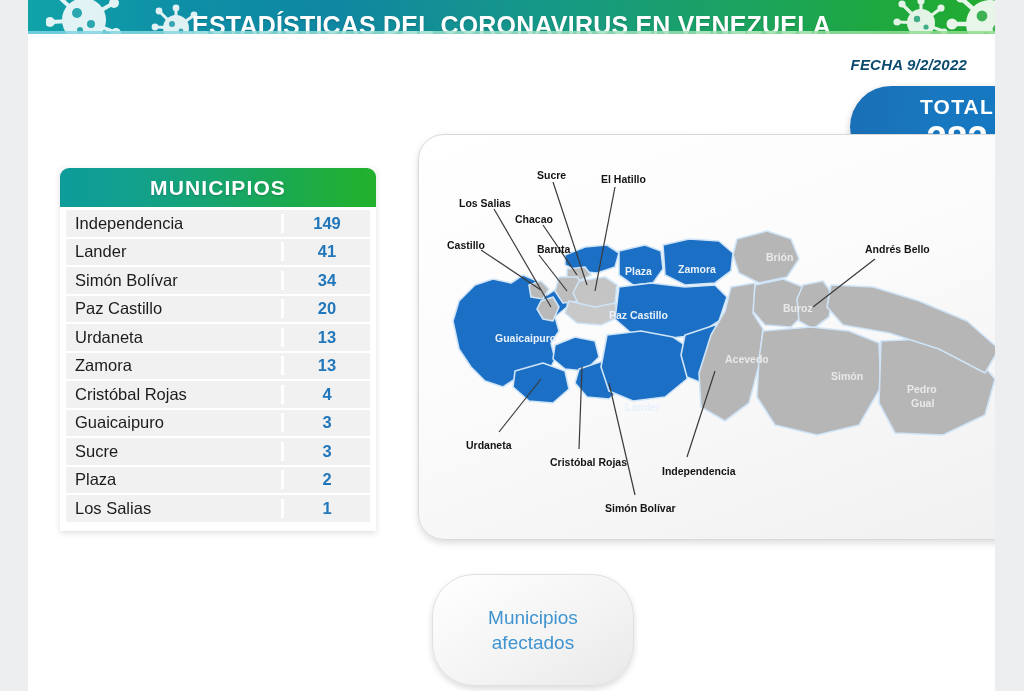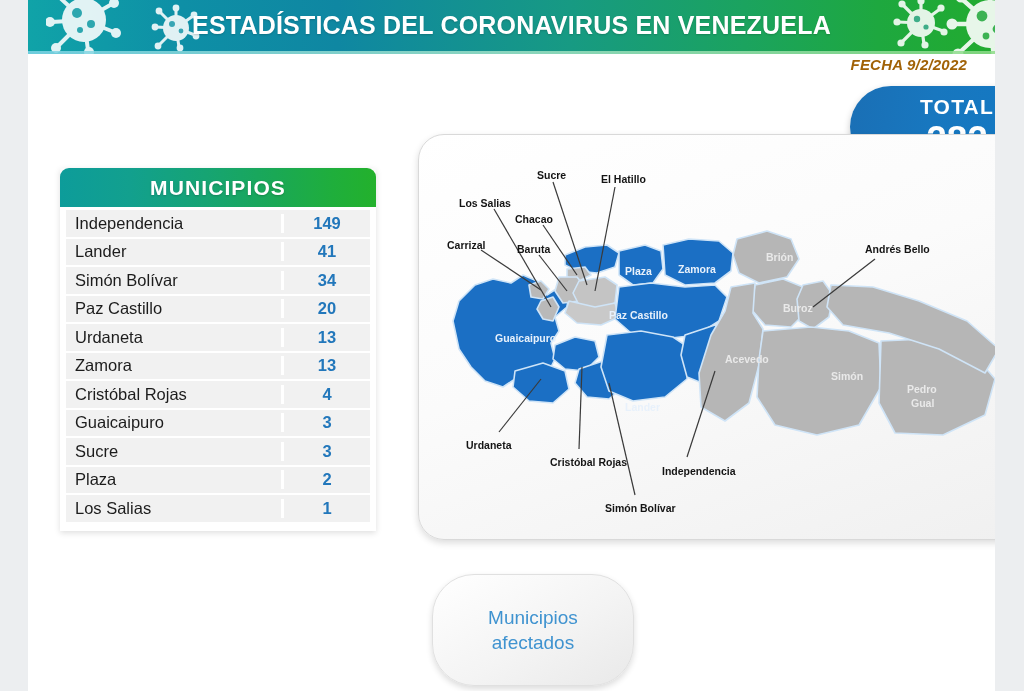--- a/index.html
+++ b/index.html
@@ -9,21 +9,21 @@
     font-family:"Liberation Sans", sans-serif;
     position:relative;
   }
   .page{
     position:absolute;left:28px;top:0;width:967px;height:691px;
     background:#ffffff;overflow:hidden;
   }
 
   
   .banner{
-    position:absolute;left:0;top:0;width:967px;height:54px;
+    position:absolute;left:0;top:0;width:967px;height:34px;
     background:linear-gradient(90deg,#10a3a8 0%,#0e8fa6 16%,#0f87a2 32%,#179a83 56%,#1ba35f 74%,#1ea83f 88%,#22ab2f 100%);
     overflow:hidden;
   }
   .banner-title{
     position:absolute;left:0;top:0;width:967px;height:50px;
     display:flex;align-items:center;justify-content:center;
     color:#ffffff;font-weight:bold;font-size:25px;letter-spacing:.2px;
     text-shadow:0 1px 2px rgba(0,0,0,.18);
     z-index:3;white-space:nowrap;
   }
@@ -36,21 +36,21 @@
 
   
   .subtitle{
     position:absolute;left:140px;top:52px;width:680px;
     text-align:center;color:#1d6fb8;font-weight:bold;
     font-size:27px;line-height:34px;
     text-shadow:0 1px 1px rgba(255,255,255,.9);
   }
   .fecha{
     position:absolute;right:28px;top:56px;
-    color:#a16207;font-weight:bold;font-style:italic;font-size:15px;
+    color:#0c4a6e;font-weight:bold;font-style:italic;font-size:15px;
     letter-spacing:.2px;
   }
 
   
   .total-badge{
     position:absolute;left:822px;top:86px;width:200px;height:82px;
     background:linear-gradient(100deg,#1a6fb5 0%,#1877bf 40%,#1279c4 100%);
     border-radius:44px 0 0 44px;
     box-shadow:0 3px 7px rgba(0,0,0,.22);
     color:#fff;text-align:center;
@@ -339,23 +339,23 @@
         <line x1="196" y1="52" x2="176" y2="156"></line>
         <line x1="456" y1="124" x2="394" y2="172"></line>
         <line x1="80" y1="297" x2="122" y2="244"></line>
         <line x1="160" y1="314" x2="163" y2="232"></line>
         <line x1="216" y1="360" x2="190" y2="248"></line>
         <line x1="268" y1="322" x2="296" y2="236"></line>
       </g>
     </svg>
 
     <div id="map-callouts">
-        <div class="mlabel" style="left: 28px; top: 104px;">Carrizal</div>
+        <div class="mlabel" style="left: 28px; top: 104px;">Castillo</div>
         <div class="mlabel" style="left: 40px; top: 62px;">Los Salias</div>
-        <div class="mlabel" style="left: 98px; top: 108px;">Baruta</div>
+        <div class="mlabel" style="left: 98px; top: 108px; padding-left: 20px;">Baruta</div>
         <div class="mlabel" style="left: 96px; top: 78px;">Chacao</div>
         <div class="mlabel" style="left: 118px; top: 34px;">Sucre</div>
         <div class="mlabel" style="left: 182px; top: 38px;">El Hatillo</div>
         <div class="mlabel" style="left: 446px; top: 108px;">Andrés Bello</div>
         <div class="mlabel" style="left: 47px; top: 304px;">Urdaneta</div>
         <div class="mlabel" style="left: 131px; top: 321px;">Cristóbal Rojas</div>
         <div class="mlabel" style="left: 186px; top: 367px;">Simón Bolívar</div>
         <div class="mlabel" style="left: 243px; top: 330px;">Independencia</div>
       </div>
     <div id="map-regions">

